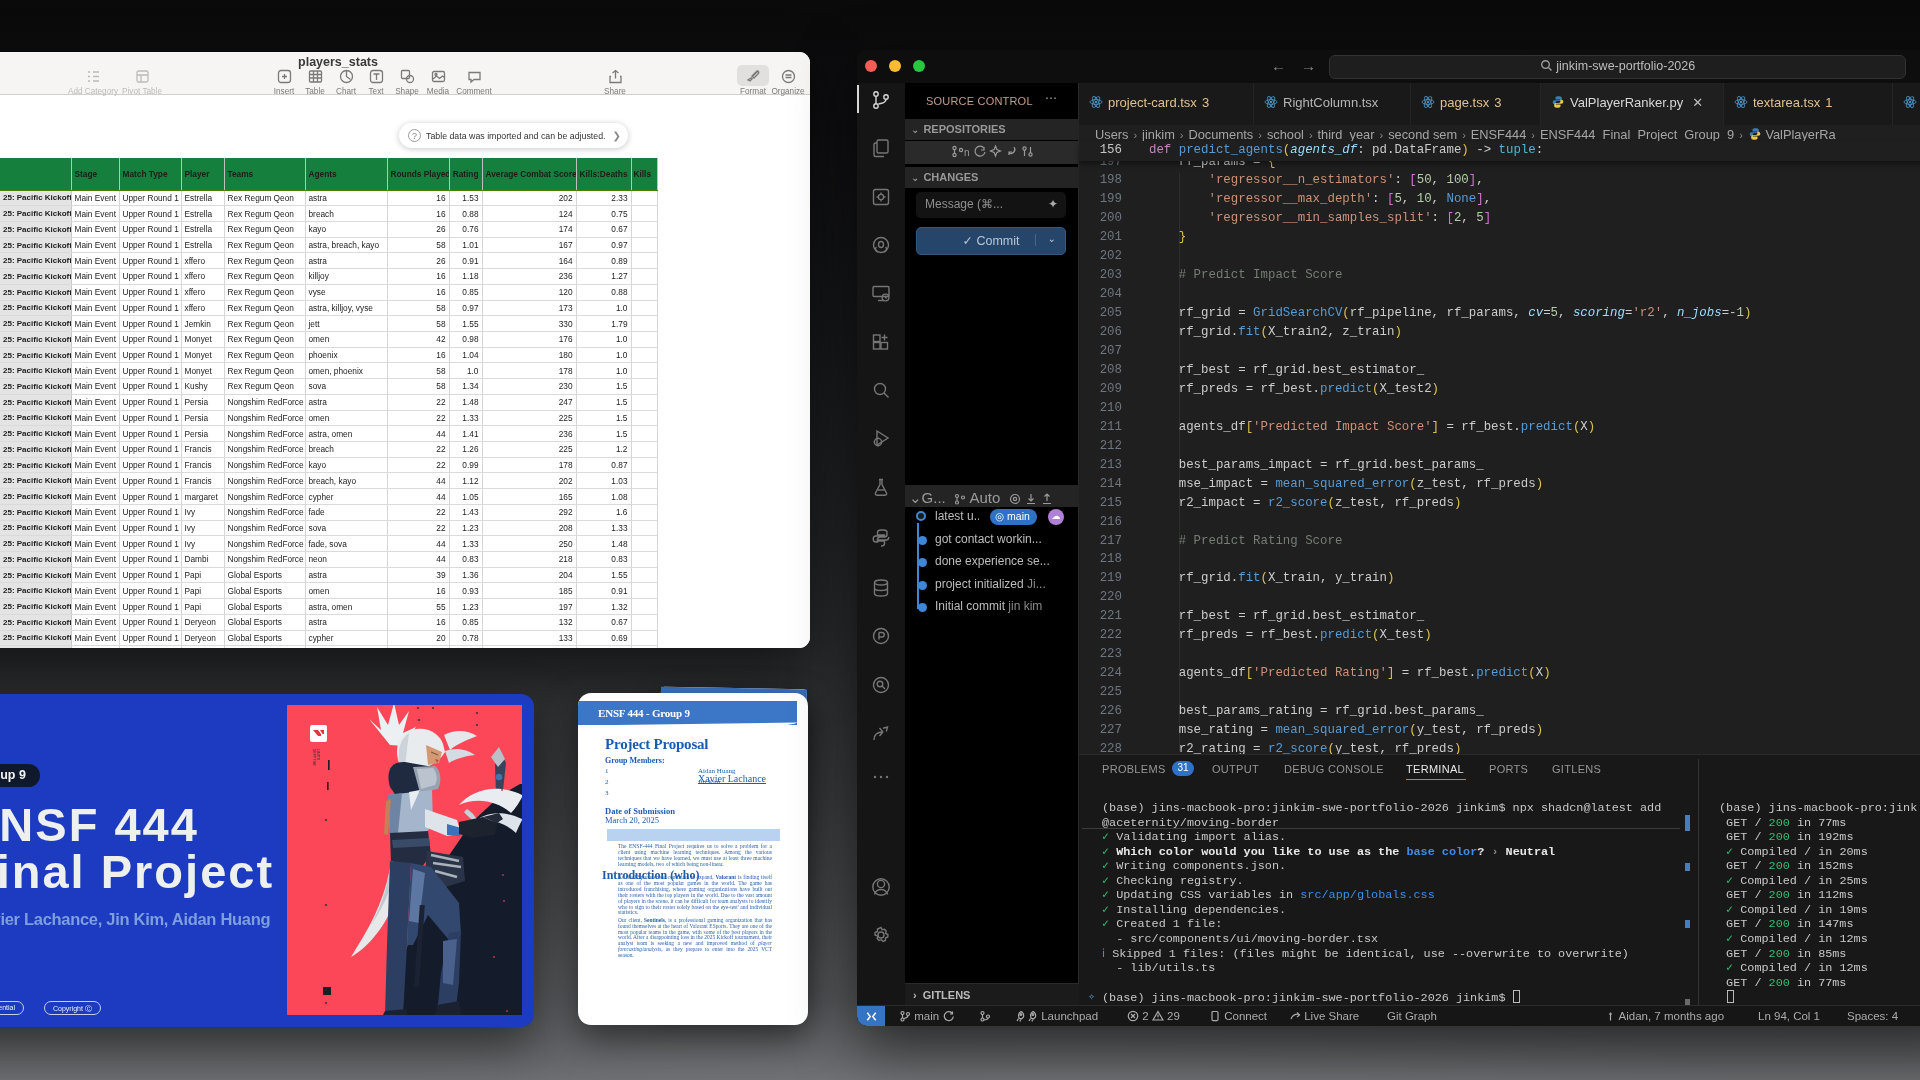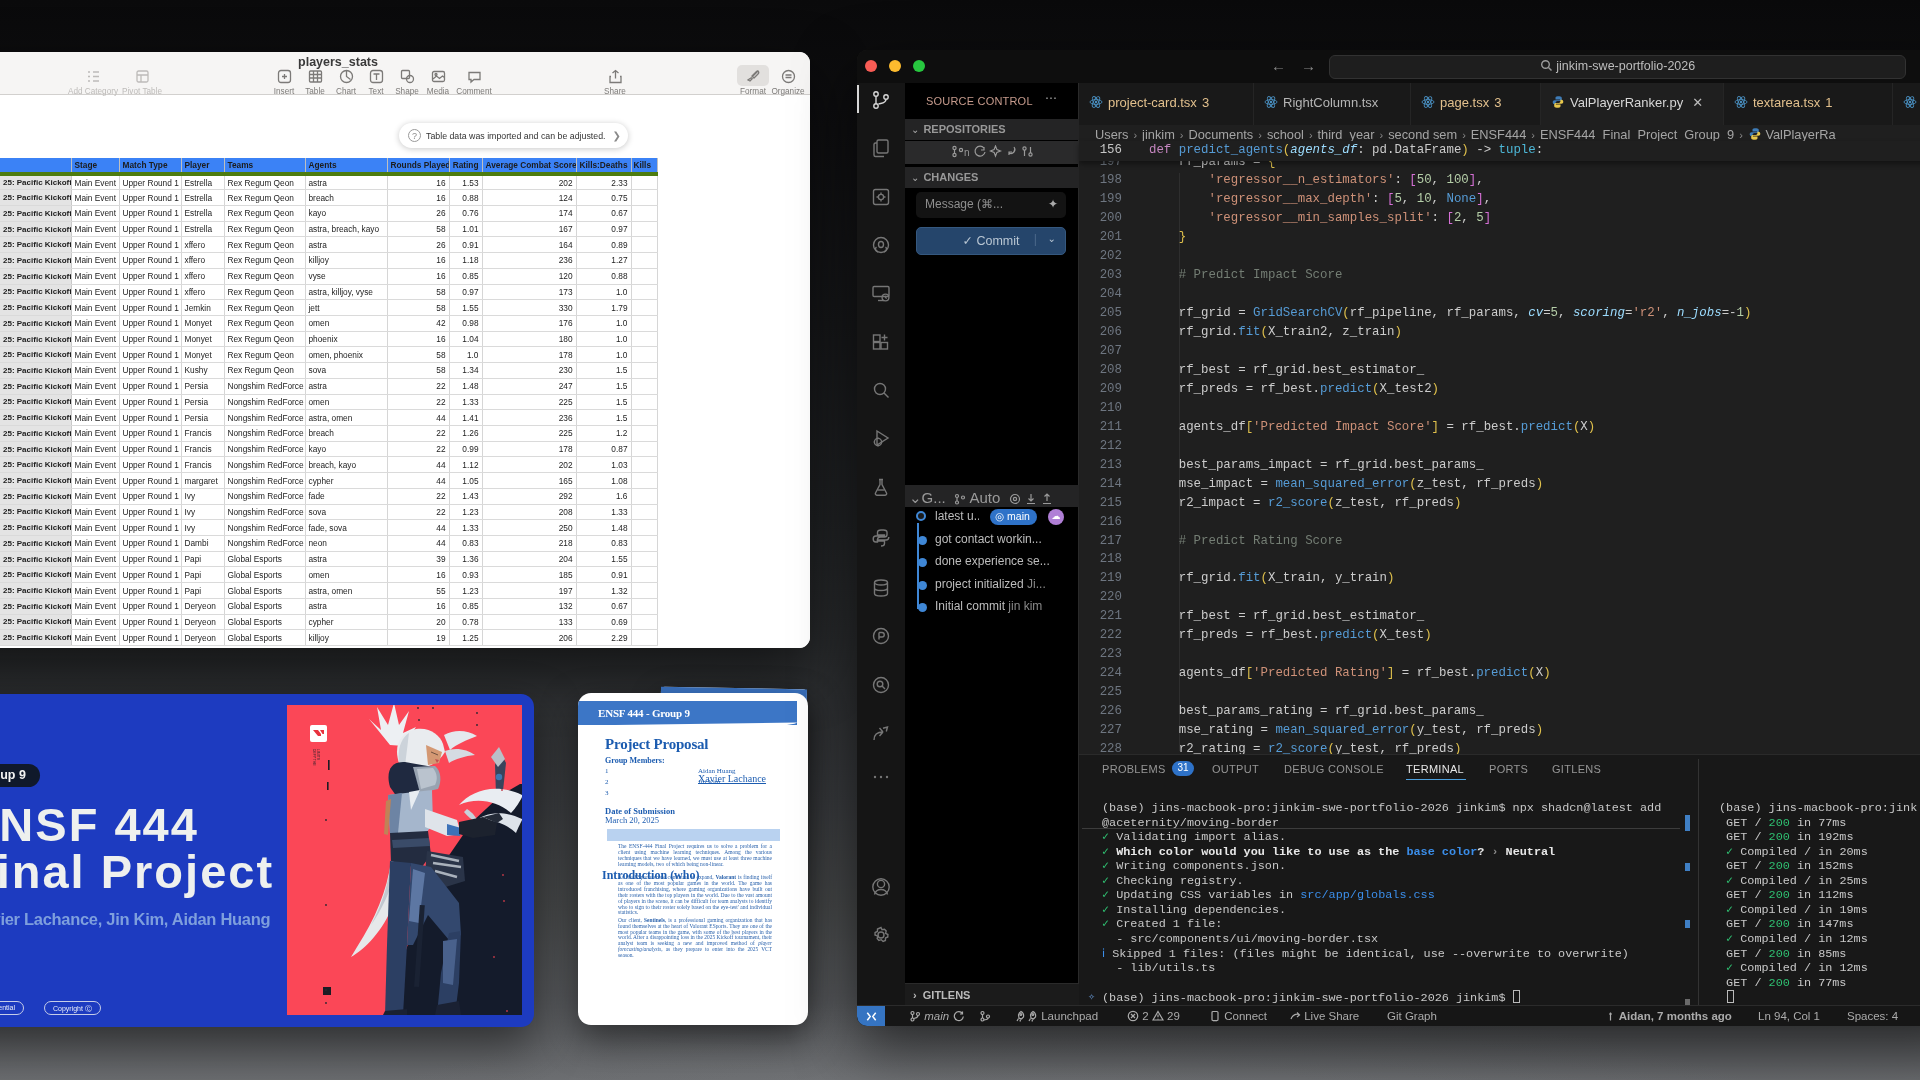--- a/index.html
+++ b/index.html
@@ -16,21 +16,21 @@
 .ntool svg{display:block;margin:0 auto;}
 #fmt-pill{position:absolute;left:871px;top:13px;width:32px;height:21px;background:#e2e0de;border-radius:5px;}
 #num-canvas{position:absolute;left:0;top:44px;width:100%;height:552px;background:#fff;}
 #notif{position:absolute;left:533px;top:27px;width:229px;height:25px;background:#fff;border-radius:13px;
 box-shadow:0 1px 6px rgba(0,0,0,.22);font-size:8.8px;color:#333;display:flex;align-items:center;white-space:nowrap;}
 #notif .q{flex:none;width:13px;height:13px;border:1px solid #9a9a9a;border-radius:50%;color:#8a8a8a;font-size:9px;line-height:12px;text-align:center;margin:0 5px 0 9px;}
 #notif .ch{color:#8a8a8a;font-size:10px;margin-left:7px;}
 #ntable{position:absolute;left:134px;top:106px;width:657px;border-collapse:collapse;table-layout:fixed;font-size:8.3px;color:#1c1c1c;}
 #ntable td{border-right:1px solid #d6d6d6;border-bottom:1px solid #dadada;padding:0 3px 0 3px;height:15.73px;
 white-space:nowrap;overflow:hidden;vertical-align:middle;}
-#ntable tr.hd td{background:#3b82f6;font-weight:bold;border-bottom:4px solid #4d7c0f;border-right:1px solid #bfbfbf;height:16px;}
+#ntable tr.hd td{background:#15803d;font-weight:bold;border-bottom:1px solid #4d7c0f;border-right:1px solid #bfbfbf;height:32px;}
 #ntable td.tc{background:#e4e4e4;font-weight:bold;font-size:8px;border-right:1px solid #c9c9c9;}
 #ntable td.r{text-align:right;}
 #num-side{position:absolute;left:773px;top:43px;width:171px;height:553px;background:#f0efed;border-left:1px solid #c9c7c5;}
 #num-side .hdr{position:absolute;left:0;top:0;width:100%;height:14px;border-bottom:1px solid #d5d3d1;
 text-align:center;font-size:11px;color:#6d6b69;padding-top:4px;height:22px;}
 .nslbl{position:absolute;font-size:10px;color:#2c2c2c;}
 #sheetname{position:absolute;left:12px;top:45px;width:146px;height:13px;background:#fff;border:1px solid #c6c4c2;border-radius:3px;font-size:9.5px;color:#222;padding:1px 0 0 5px;}
 .nsdiv{position:absolute;left:12px;width:146px;border-top:1px solid #dcdad8;}
 #bgwell{position:absolute;left:117px;top:85px;width:41px;height:14px;background:#fff;border:1px solid #d3d1cf;border-radius:4px;}
 #bgwheel{position:absolute;right:1px;top:1px;width:11px;height:11px;border-radius:50%;
@@ -947,21 +947,21 @@
       <div class="sbmark" style="top:60px;height:16px;"></div>
       <div class="sbmark" style="top:108px;height:8px;"></div>
       <div class="sbmark" style="top:165px;height:8px;"></div>
       <div class="sbmark" style="top:244px;height:6px;background:#6a6a6a;"></div>
       <div id="term-r"><div class="abs" style="top:0.0px;left:0;"><span>(base) jins-macbook-pro:jink</span></div><div class="abs" style="top:14.6px;left:0;"> GET / <span class="tg">200</span> in 77ms</div><div class="abs" style="top:29.1px;left:0;"> GET / <span class="tg">200</span> in 192ms</div><div class="abs" style="top:43.7px;left:0;"> <span class="tg">✓</span> Compiled / in 20ms</div><div class="abs" style="top:58.2px;left:0;"> GET / <span class="tg">200</span> in 152ms</div><div class="abs" style="top:72.8px;left:0;"> <span class="tg">✓</span> Compiled / in 25ms</div><div class="abs" style="top:87.3px;left:0;"> GET / <span class="tg">200</span> in 112ms</div><div class="abs" style="top:101.9px;left:0;"> <span class="tg">✓</span> Compiled / in 19ms</div><div class="abs" style="top:116.4px;left:0;"> GET / <span class="tg">200</span> in 147ms</div><div class="abs" style="top:131.0px;left:0;"> <span class="tg">✓</span> Compiled / in 12ms</div><div class="abs" style="top:145.5px;left:0;"> GET / <span class="tg">200</span> in 85ms</div><div class="abs" style="top:160.1px;left:0;"> <span class="tg">✓</span> Compiled / in 12ms</div><div class="abs" style="top:174.6px;left:0;"> GET / <span class="tg">200</span> in 77ms</div><div class="abs" style="top:189.2px;left:8px;width:7px;height:13px;border:1px solid #bbb;"></div></div>
     </div>
     <div id="statusbar">
       <div id="remote"><svg width="13" height="13" viewBox="0 0 13 13" fill="none" stroke="#fff" stroke-width="1.5" style="margin-top:1px;">
           <path d="M2.3 2.8l2.9 3.7-2.9 3.7M10.7 2.8L7.8 6.5l2.9 3.7"></path>
         </svg></div>
-      <div class="sbit" style="left:52px;font-style:italic;"><svg class="icon-svg" width="12" height="12" viewBox="0 0 12 12" fill="none" stroke="#ababab" stroke-width="1.2">
+      <div class="sbit" style="left:42px;"><svg class="icon-svg" width="12" height="12" viewBox="0 0 12 12" fill="none" stroke="#ababab" stroke-width="1.2">
           <circle cx="3.5" cy="3" r="1.5"></circle>
           <circle cx="3.5" cy="9.5" r="1.5"></circle>
           <circle cx="9" cy="4" r="1.5"></circle>
           <path d="M3.5 4.5v3.5M9 5.5c0 2.5-2.5 2.5-4.5 3"></path>
         </svg> main <svg class="icon-svg" width="12" height="12" viewBox="0 0 12 12" fill="none" stroke="#ababab" stroke-width="1.2">
           <path d="M10.5 3.5a4.5 4.5 0 1 0 .8 3M10.5 1.5v2.5H8"></path>
         </svg></div>
       <div class="sbit" style="left:122px;"><svg class="icon-svg" width="12" height="12" viewBox="0 0 12 12" fill="none" stroke="#ababab" stroke-width="1.2">
           <circle cx="3.5" cy="3" r="1.5"></circle>
           <circle cx="3.5" cy="9.5" r="1.5"></circle>
@@ -985,18 +985,18 @@
           <path d="M6 4.5v2.8M6 8.8v.6"></path>
         </svg> 29</div>
       <div class="sbit" style="left:352px;"><svg class="icon-svg" width="12" height="12" viewBox="0 0 12 12" fill="none" stroke="#ababab" stroke-width="1.2">
           <rect x="3" y="1.5" width="6" height="9" rx="1"></rect>
           <path d="M5 10.5v1M7 10.5v1"></path>
         </svg> Connect</div>
       <div class="sbit" style="left:432px;"><svg class="icon-svg" width="12" height="12" viewBox="0 0 12 12" fill="none" stroke="#ababab" stroke-width="1.2">
           <path d="M2 9c1.5-4 5-5.5 8-4.5M8 2.5L10.5 5 8 7"></path>
         </svg> Live Share</div>
       <div class="sbit" style="left:530px;">Git Graph</div>
-      <div class="sbit" style="left:748px;font-weight:bold;"><svg class="icon-svg" width="11" height="11" viewBox="0 0 11 11" fill="none" stroke="#ababab" stroke-width="1.2">
+      <div class="sbit" style="left:748px;"><svg class="icon-svg" width="11" height="11" viewBox="0 0 11 11" fill="none" stroke="#ababab" stroke-width="1.2">
           <path d="M5.5 1.5v3M4 3h3M5.5 4.5v5"></path>
         </svg> Aidan, 7 months ago</div>
       <div class="sbit" style="left:901px;">Ln 94, Col 1</div>
       <div class="sbit" style="left:990px;">Spaces: 4</div>
     </div>
   </div>
 </body></html>

